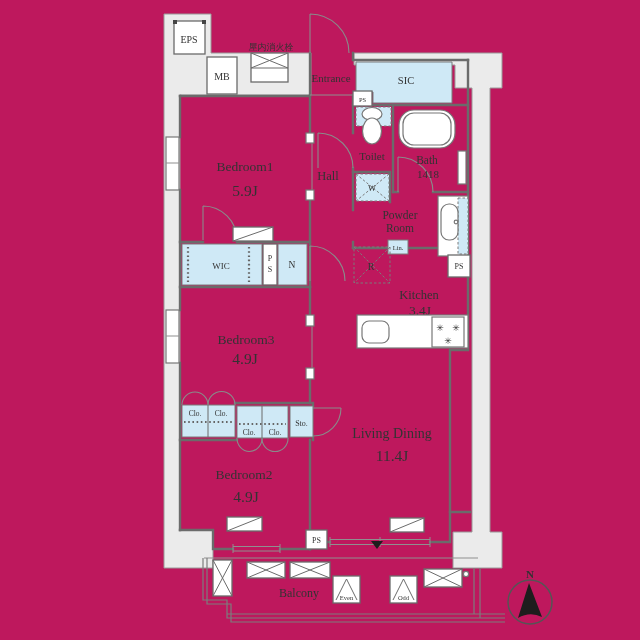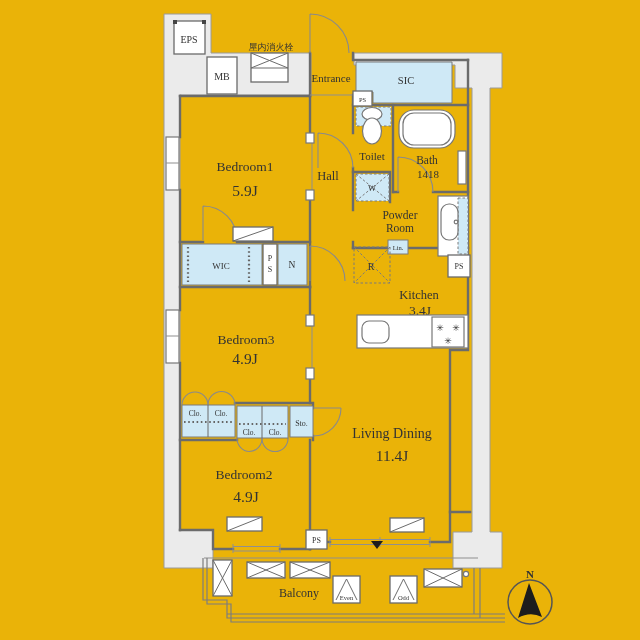--- a/index.html
+++ b/index.html
@@ -1,16 +1,16 @@
 <!DOCTYPE html>
 <html style="--closet: #cfe9f6; --common: #ebebeb; --wall: #6b6b6b; --text: #333333;"><head>
 <meta charset="utf-8">
 <style>
   html,body{margin:0;padding:0;background:#fff;}
-  .stage{position:relative;width:640px;height:640px;background:#eab308;
+  .stage{position:relative;width:640px;height:640px;background:#be185d;
          font-family:"Liberation Serif","DejaVu Serif",serif;}
   svg{display:block}
   svg text{fill:var(--text,#333333);font-family:"Liberation Serif","DejaVu Serif",serif;}
   .poche{fill:var(--common,#ebebeb);stroke:#9a9a9a;stroke-width:1;}
   .wall{stroke:var(--wall,#6b6b6b);stroke-width:2.4;fill:none;stroke-linecap:square;}
   .thin{stroke:#8f8f8f;stroke-width:1;fill:none;}
   .arc{stroke:#8a8a8a;stroke-width:1.1;fill:none;}
   .fix{stroke:#777;stroke-width:1.2;fill:#ffffff;}
   .box{fill:#ffffff;stroke:#6b6b6b;stroke-width:1.3;}
   .blue{fill:var(--closet,#cfe9f6);stroke:#7b7b7b;stroke-width:1;}

